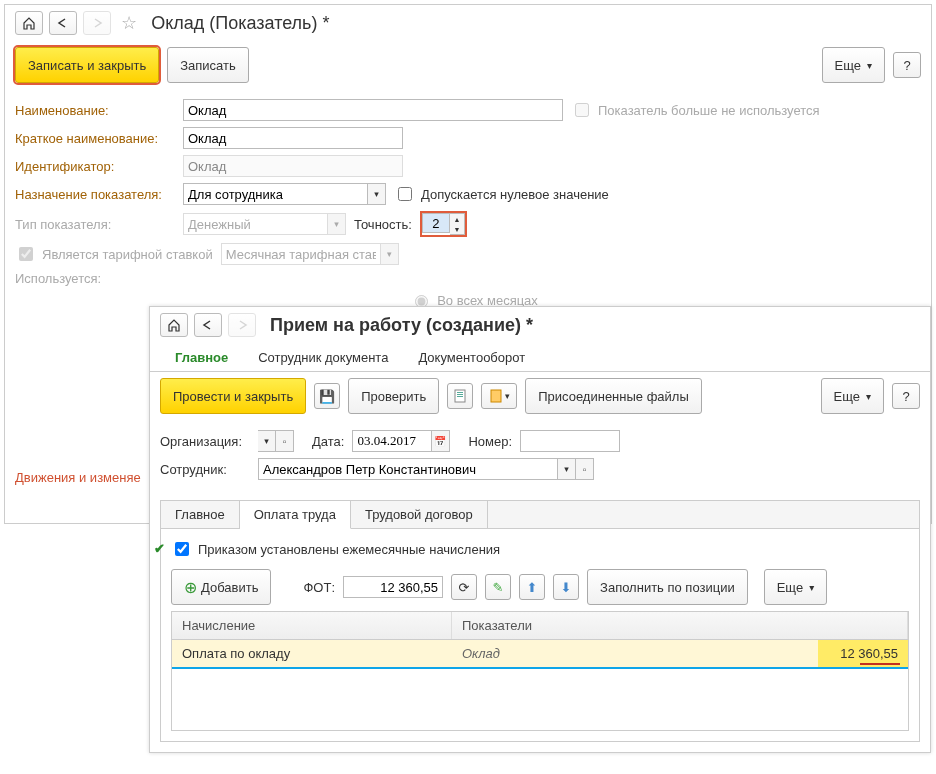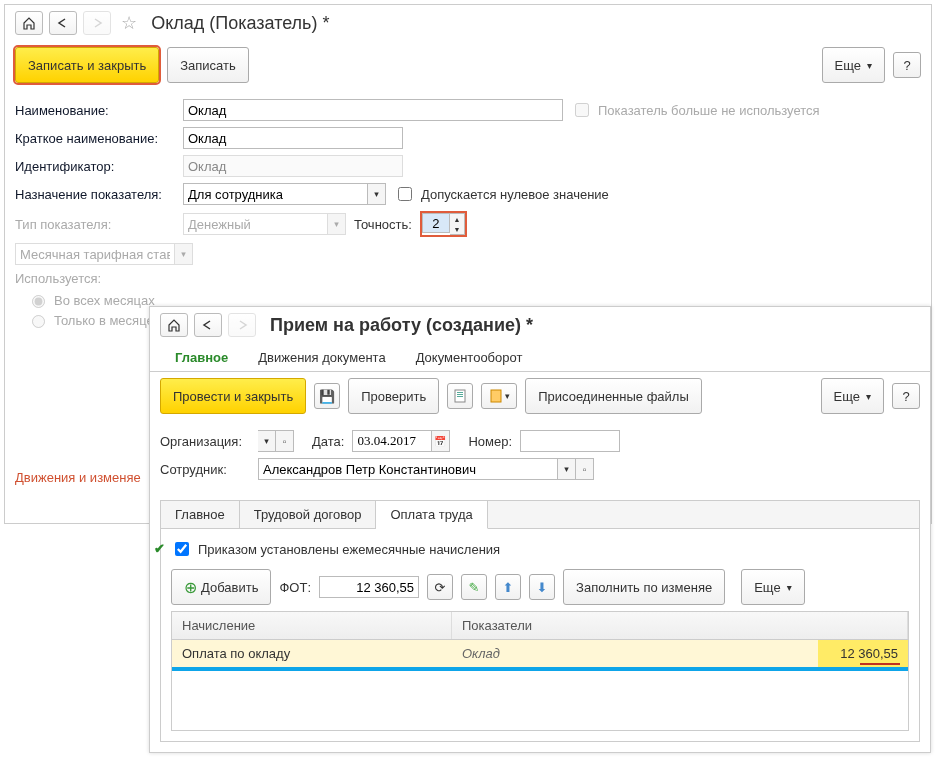--- a/index.html
+++ b/index.html
@@ -13,45 +13,45 @@
 .title { font-size: 18px; font-weight: normal; margin-left: 8px; }
 .star { color: #aaa; font-size: 18px; margin-left: 4px; }
 .toolbar { display: flex; align-items: center; padding: 6px 10px; gap: 8px; }
 .toolbar .spacer { flex: 1; }
 .btn { display: inline-flex; align-items: center; padding: 17px 12px; height: 26px; border: 1px solid #aaa; border-radius: 3px; background: linear-gradient(#fff,#f1f1f1); cursor: pointer; font-size: 13px; }
 .btn.primary { background: linear-gradient(#ffed4a,#ffd200); border-color: #d4a800; font-weight: normal; }
 .btn.highlighted { outline: 2px solid #e05c3b; outline-offset: 0; }
 .btn .caret { margin-left: 6px; font-size: 10px; }
 .form { padding: 4px 10px; }
 .row { display: flex; align-items: center; margin: 6px 0; gap: 8px; }
-.label { width: 160px; color: #0f172a; }
+.label { width: 160px; color: #a16207; }
 .label.disabled { color: #aaa; }
 .input { height: 22px; border: 1px solid #bbb; background: #fff; padding: 0 4px; font-size: 13px; }
 .select-wrap { position: relative; display: inline-flex; }
 .select-wrap .caret-box { width: 18px; border: 1px solid #bbb; border-left: 0; display: flex; align-items: center; justify-content: center; font-size: 9px; background: #f5f5f5; cursor: pointer; }
 .select-wrap.disabled .input, .select-wrap.disabled .caret-box { color: #aaa; border-color: #ddd; }
 .readonly { border: 1px solid #ddd; background: #fafafa; color: #888; }
 .chk { display: inline-flex; align-items: center; gap: 6px; }
 .chk input { width: 14px; height: 14px; }
 .chk.disabled { color: #aaa; }
 .radio-group { margin-left: 12px; }
-.radio-item { display: flex; align-items: center; gap: 6px; margin: 4px 0; color: #aaa; }
+.radio-item { display: flex; align-items: center; gap: 6px; margin: 4px 0; color: #aaa; justify-content: center; }
 .footer-text { color: #d05030; padding: 8px 10px; cursor: pointer; }
 .tabs { display: flex; border-bottom: 1px solid #ccc; padding: 0 10px; }
 .tab { padding: 6px 14px; cursor: pointer; border: 1px solid transparent; margin-bottom: -1px; }
 .tab.active-green { color: #2a8a2a; font-weight: bold; }
 .subpanel { border: 1px solid #ccc; margin: 10px; padding: 0; }
 .subtabs { display: flex; border-bottom: 1px solid #ccc; background: #f5f5f5; }
 .subtab { padding: 6px 14px; cursor: pointer; border-right: 1px solid #ccc; background: #f5f5f5; }
 .subtab.active { background: #fff; border-bottom: 1px solid #fff; margin-bottom: -1px; }
 .subcontent { padding: 10px; }
 .table { border: 1px solid #ccc; }
 .thead { display: flex; background: linear-gradient(#f8f8f8,#eee); border-bottom: 1px solid #ccc; }
 .th { padding: 6px 10px; border-right: 1px solid #ddd; font-weight: normal; color: #555; }
-.trow { display: flex; background: #fff7d6; border-bottom: 4px solid #0ea5e9; }
+.trow { display: flex; background: #fff7d6; border-bottom: 2px solid #0ea5e9; }
 .td { padding: 6px 10px; }
 .td.ind { font-style: italic; color: #666; }
 .td.amt { background: #ffeb66; text-align: right; font-weight: normal; position: relative; }
 .td.amt::after { content: ""; position: absolute; right: 8px; bottom: 2px; width: 40px; border-bottom: 2px solid #c03020; }
 .table-body { height: 90px; }
 .spinner { display: inline-flex; border: 2px solid #e05c3b; }
 .spinner input { width: 28px; height: 20px; border: 1px solid #bbb; text-align: center; background: #d8e8f8; font-size: 13px; }
 .spinner .arrows { display: flex; flex-direction: column; border: 1px solid #bbb; border-left: 0; }
 .spinner .arrows span { height: 10px; width: 14px; display: flex; align-items: center; justify-content: center; font-size: 7px; background: #f5f5f5; cursor: pointer; }
 .ext-btn { width: 18px; height: 22px; border: 1px solid #bbb; border-left: 0; display: flex; align-items: center; justify-content: center; font-size: 10px; background: #f5f5f5; cursor: pointer; }
@@ -132,20 +132,24 @@
       <span>Точность:</span>
       <span class="spinner">
         <input value="2" style="">
         <span class="arrows">
             <span>▲</span>
             <span>▼</span>
           </span>
       </span>
     </div>
     <div class="row">
+      <label class="chk disabled">
+        <input type="checkbox" checked="" disabled="" style="">
+        <span>Является тарифной ставкой</span>
+      </label>
       <span class="select-wrap disabled">
         <input class="input" style="width: 160px;" disabled="" value="Месячная тарифная ставк">
         <span class="caret-box">▾</span>
       </span>
     </div>
     <div class="row">
       <span class="label disabled">Используется:</span>
     </div>
     <div class="radio-group">
       <label class="radio-item">
@@ -176,21 +180,21 @@
     <span class="icon-btn disabled">
         <svg width="12" height="10">
           <path d="M4 1 L10 5 L4 9" fill="none" stroke="#999" stroke-width="1.5"></path>
         </svg>
       </span>
     <span class="title" style="font-weight:bold">Прием на работу (создание) *</span>
   </div>
 
   <div class="tabs">
     <span class="tab active-green">Главное</span>
-    <span class="tab">Движения документа</span>
+    <span class="tab">Сотрудник документа</span>
     <span class="tab">Документооборот</span>
   </div>
 
   <div class="toolbar">
     <span class="btn primary">Провести и закрыть</span>
     <span class="mini-icon">💾</span>
     <span class="btn">Проверить</span>
     <span class="mini-icon">
         <svg width="14" height="14">
           <rect x="2" y="1" width="10" height="12" fill="#fff" stroke="#888"></rect>
@@ -235,44 +239,44 @@
         <input class="input" style="width: 300px;" value="Александров Петр Константинович">
         <span class="caret-box">▾</span>
         <span class="ext-btn">▫</span>
       </span>
     </div>
   </div>
 
   <div class="subpanel">
     <div class="subtabs">
       <span class="subtab">Главное</span>
+      <span class="subtab active">Оплата труда</span>
       <span class="subtab">Трудовой договор</span>
-      <span class="subtab active">Оплата труда</span>
     </div>
     <div class="subcontent">
       <label class="chk">
         <input type="checkbox" checked="" style="">
           <span class="green-check" style="position:absolute;margin-left:-17px;margin-top:-2px;pointer-events:none">✔</span>
         <span>Приказом установлены ежемесячные начисления</span>
       </label>
       <div class="row" style="margin-top:10px">
         <span class="btn"><span class="add-icon">⊕</span>&nbsp;<span>Добавить</span></span>
-        <span style="margin-left:0">ФОТ:</span>
+        <span style="margin-left:24px">ФОТ:</span>
         <input class="input" style="width: 100px; text-align: right;" value="12 360,55">
         <span class="mini-icon">⟳</span>
         <span class="mini-icon">
             <span style="color:#4a4">✎</span>
           </span>
         <span class="mini-icon">
             <span style="color:#48c">⬆</span>
           </span>
         <span class="mini-icon">
             <span style="color:#48c">⬇</span>
           </span>
-        <span class="btn">Заполнить по изменяе</span>
+        <span class="btn">Заполнить по позиции</span>
         <span class="spacer"></span>
         <span class="btn">
             <span>Еще</span>
             <span class="caret">▾</span>
           </span>
       </div>
 
       <div class="table">
         <div class="thead">
           <div class="th" style="width:280px">Начисление</div>

